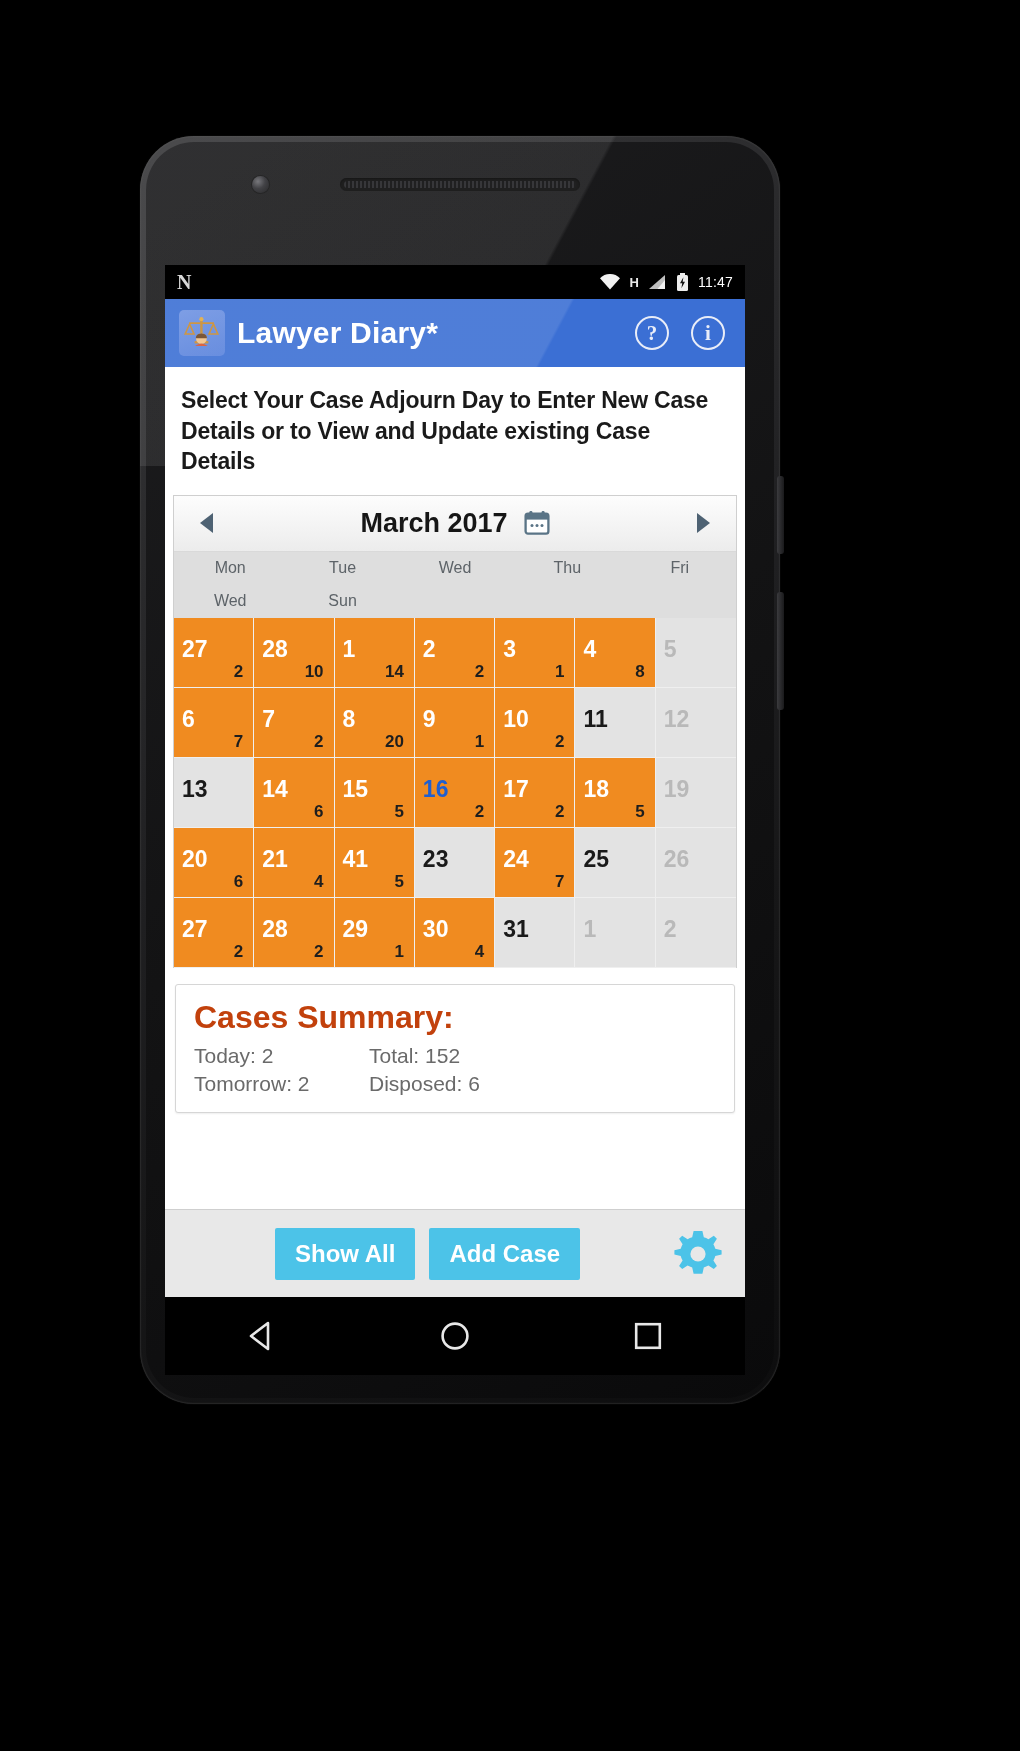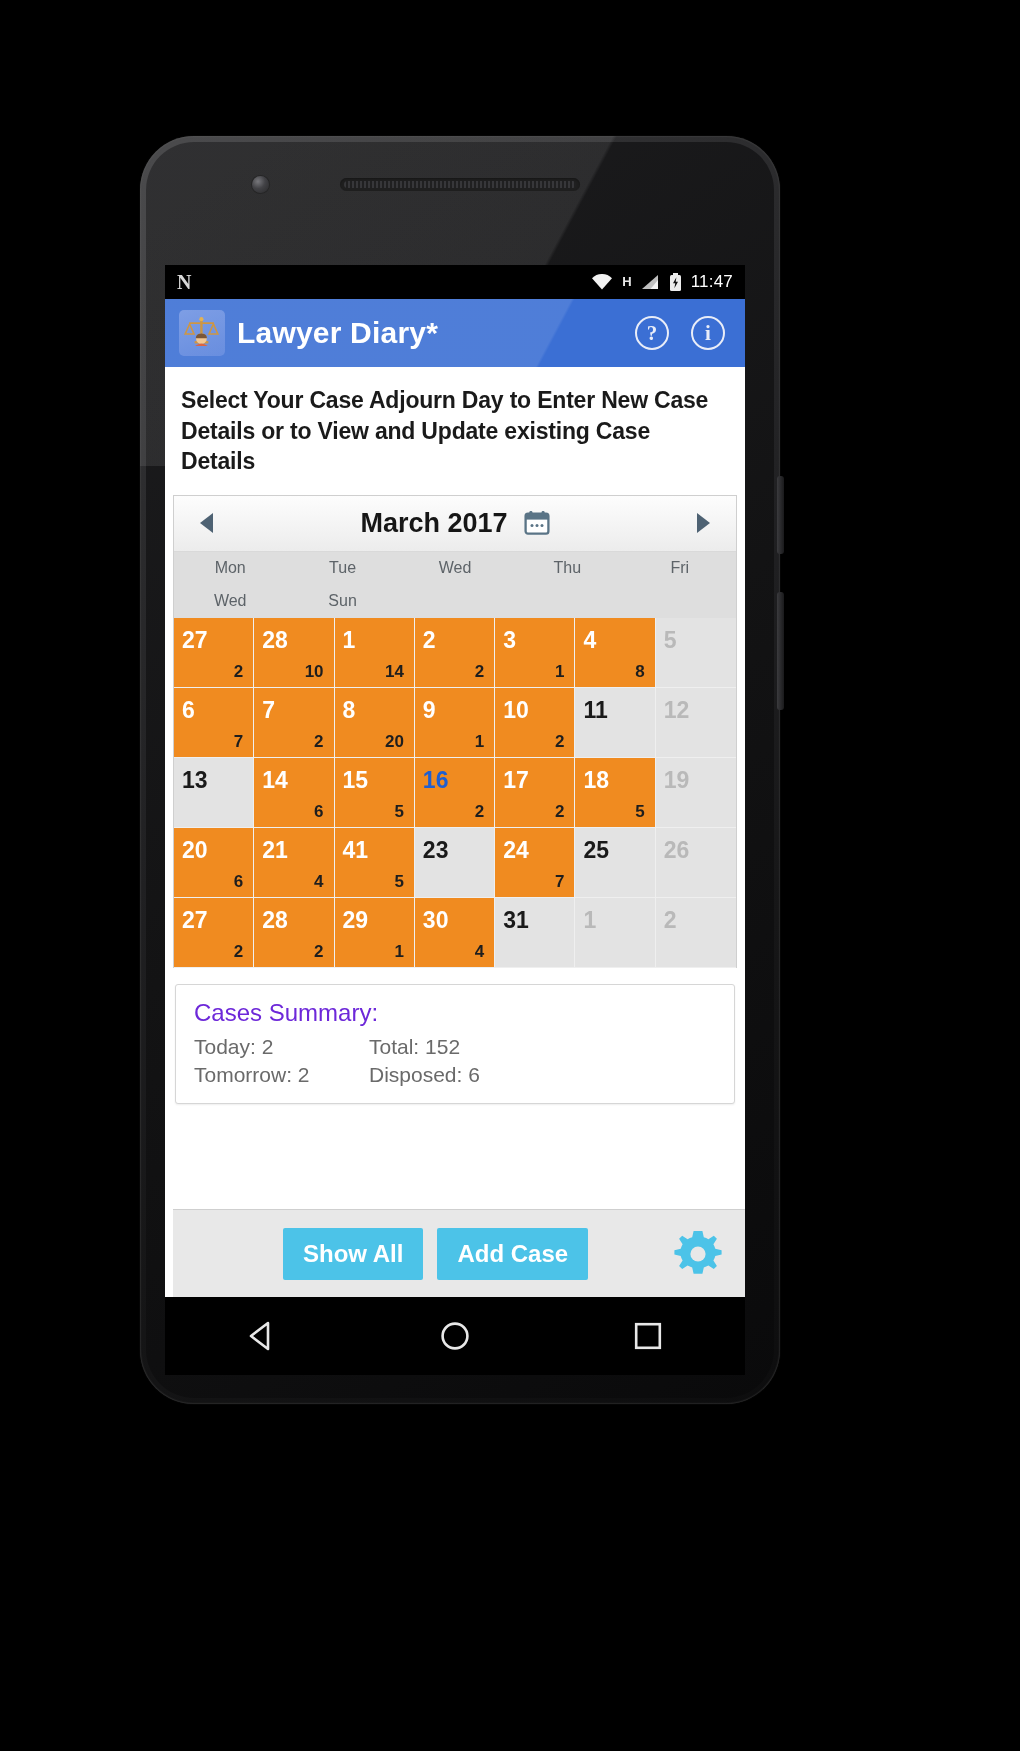--- a/index.html
+++ b/index.html
@@ -73,21 +73,21 @@
     height: 34px; background: #000; position: relative;
     display: flex; align-items: center; padding: 0 12px;
   }
   .sb-left { display:flex; align-items:center; gap:8px; }
   .sb-right { margin-left:auto; display:flex; align-items:center; gap:9px; }
   .nlogo { font-size: 20px; font-weight: 700; color:#d8d8d8; font-family:"Liberation Serif",serif; letter-spacing:-1px; line-height:1; }
   .ico-wifi { width:22px; height:16px; }
   .h-badge { color:#e8e8e8; font-size:13px; font-weight:600; line-height:1; align-self:flex-start; margin-top:3px; }
   .ico-signal { width:19px; height:16px; }
   .ico-batt { width:13px; height:18px; }
-  .sb-time { color:#fff; font-size:17px; font-weight:500; letter-spacing:.2px; }
+  .sb-time { color:#fff; font-size:14px; font-weight:500; letter-spacing:.2px; }
 
   
   .appbar {
     height: 68px; background:#3b6fd4; position:relative;
     display:flex; align-items:center; padding: 0 14px;
   }
   .appbar .sheen{
     position:absolute; inset:0;
     background: linear-gradient(118deg, rgba(255,255,255,0.10) 0%, rgba(255,255,255,0.10) 66%, rgba(255,255,255,0) 66.5%);
     pointer-events:none;
@@ -126,50 +126,50 @@
     display:flex; align-items:center; justify-content:center; gap:16px;
   }
   .dow-row { display:grid; grid-template-columns: repeat(5,1fr); background:#dedede; }
   .dow {
     text-align:center; font-size:16px; color:#5d6368; padding: 7px 0 8px 0; font-weight:400;
   }
   .weeks { background:#e3e3e3; }
   .week { display:grid; grid-template-columns: repeat(7,1fr); }
   .cell {
     height: 70px; position:relative; border-right:1px solid #efefef; border-bottom:1px solid #efefef;
-    padding: 10px 8px 0 8px;
+    padding: 19px 8px 0 8px;
   }
   .cell:last-child { border-right:none; }
   .cell .dnum { font-size: 23px; font-weight:700; line-height:1.08; }
   .cell .cnt  { position:absolute; right:10px; bottom:5px; font-size:17px; font-weight:700; color:#1e1e1e; }
   .cell.active { background:#f08b20; }
   .cell.active .dnum { color:#ffffff; }
   .cell.plain  { background:#e3e3e3; }
   .cell.plain .dnum { color:#1a1a1a; }
   .cell.muted  { background:#e3e3e3; }
   .cell.muted .dnum { color:#b9b9b9; font-weight:700; }
   .cell.today  { background:#f08b20; }
   .cell.today .dnum { color:#1f5fd0; }
 
   
   .summary-card {
     margin: 16px 10px 0 10px; background:#fff;
     border:1px solid #d6d6d6; border-radius:3px;
     padding: 14px 18px 16px 18px;
     box-shadow: 0 1px 2px rgba(0,0,0,.07);
   }
-  .summary-title { font-size:24px; font-weight:400; color:#6d28d9; margin-bottom:8px; }
+  .summary-title { font-size:32px; font-weight:700; color:#c2410c; margin-bottom:8px; }
   .summary-grid { display:grid; grid-template-columns: 175px 1fr; row-gap:4px; }
   .summary-grid div { font-size: 21px; color:#6a6a6a; }
 
   
   .bottombar {
     position:absolute; left:0; right:0; bottom:0; height: 88px;
     background:#e8e8e8; border-top:1px solid #cfcfcf;
-    display:flex; align-items:center; padding: 0 14px; margin-left: 8px;
+    display:flex; align-items:center; padding: 0 14px;
   }
   .flat-btn {
     background:#4cc3e8; color:#fff; border:none;
     font-size: 24px; font-weight:700; font-family:"Liberation Sans",sans-serif;
     padding: 12px 20px; border-radius:2px; cursor:pointer;
   }
   .btn-showall { margin-left: 96px; }
   .btn-addcase { margin-left: 14px; }
   .gear { margin-left:auto; margin-right: 6px; width:54px; height:54px; cursor:pointer; }
 

